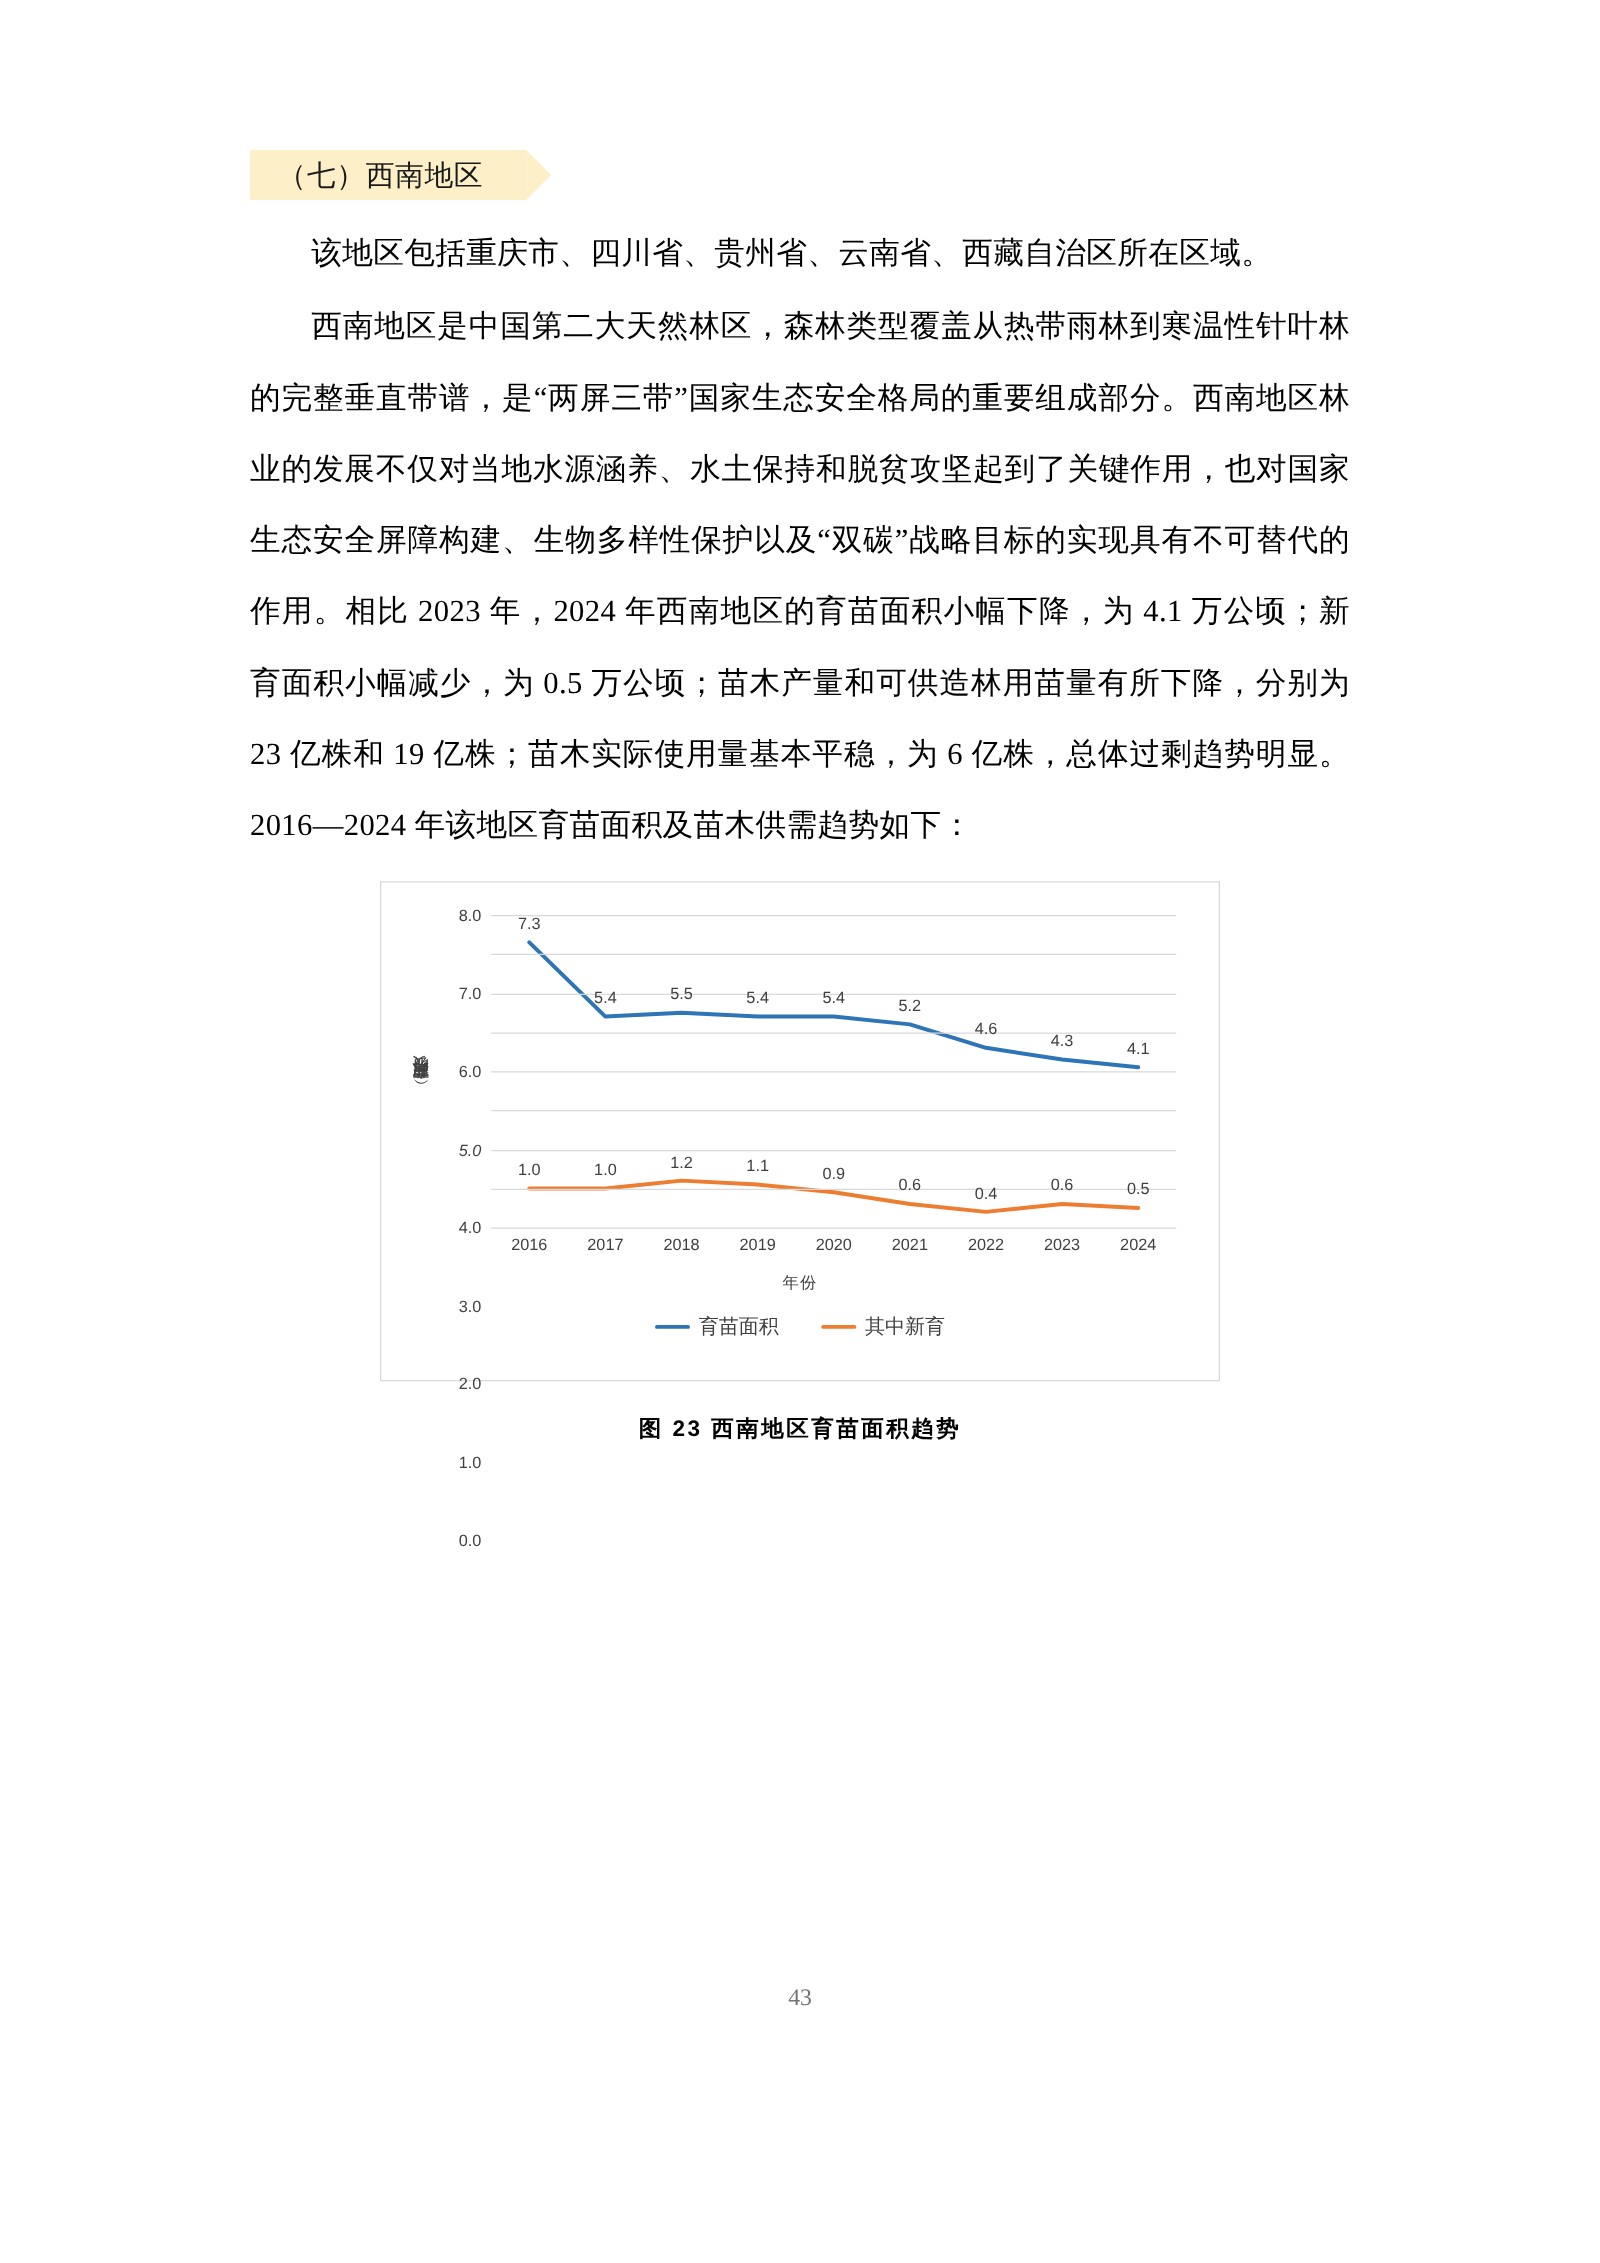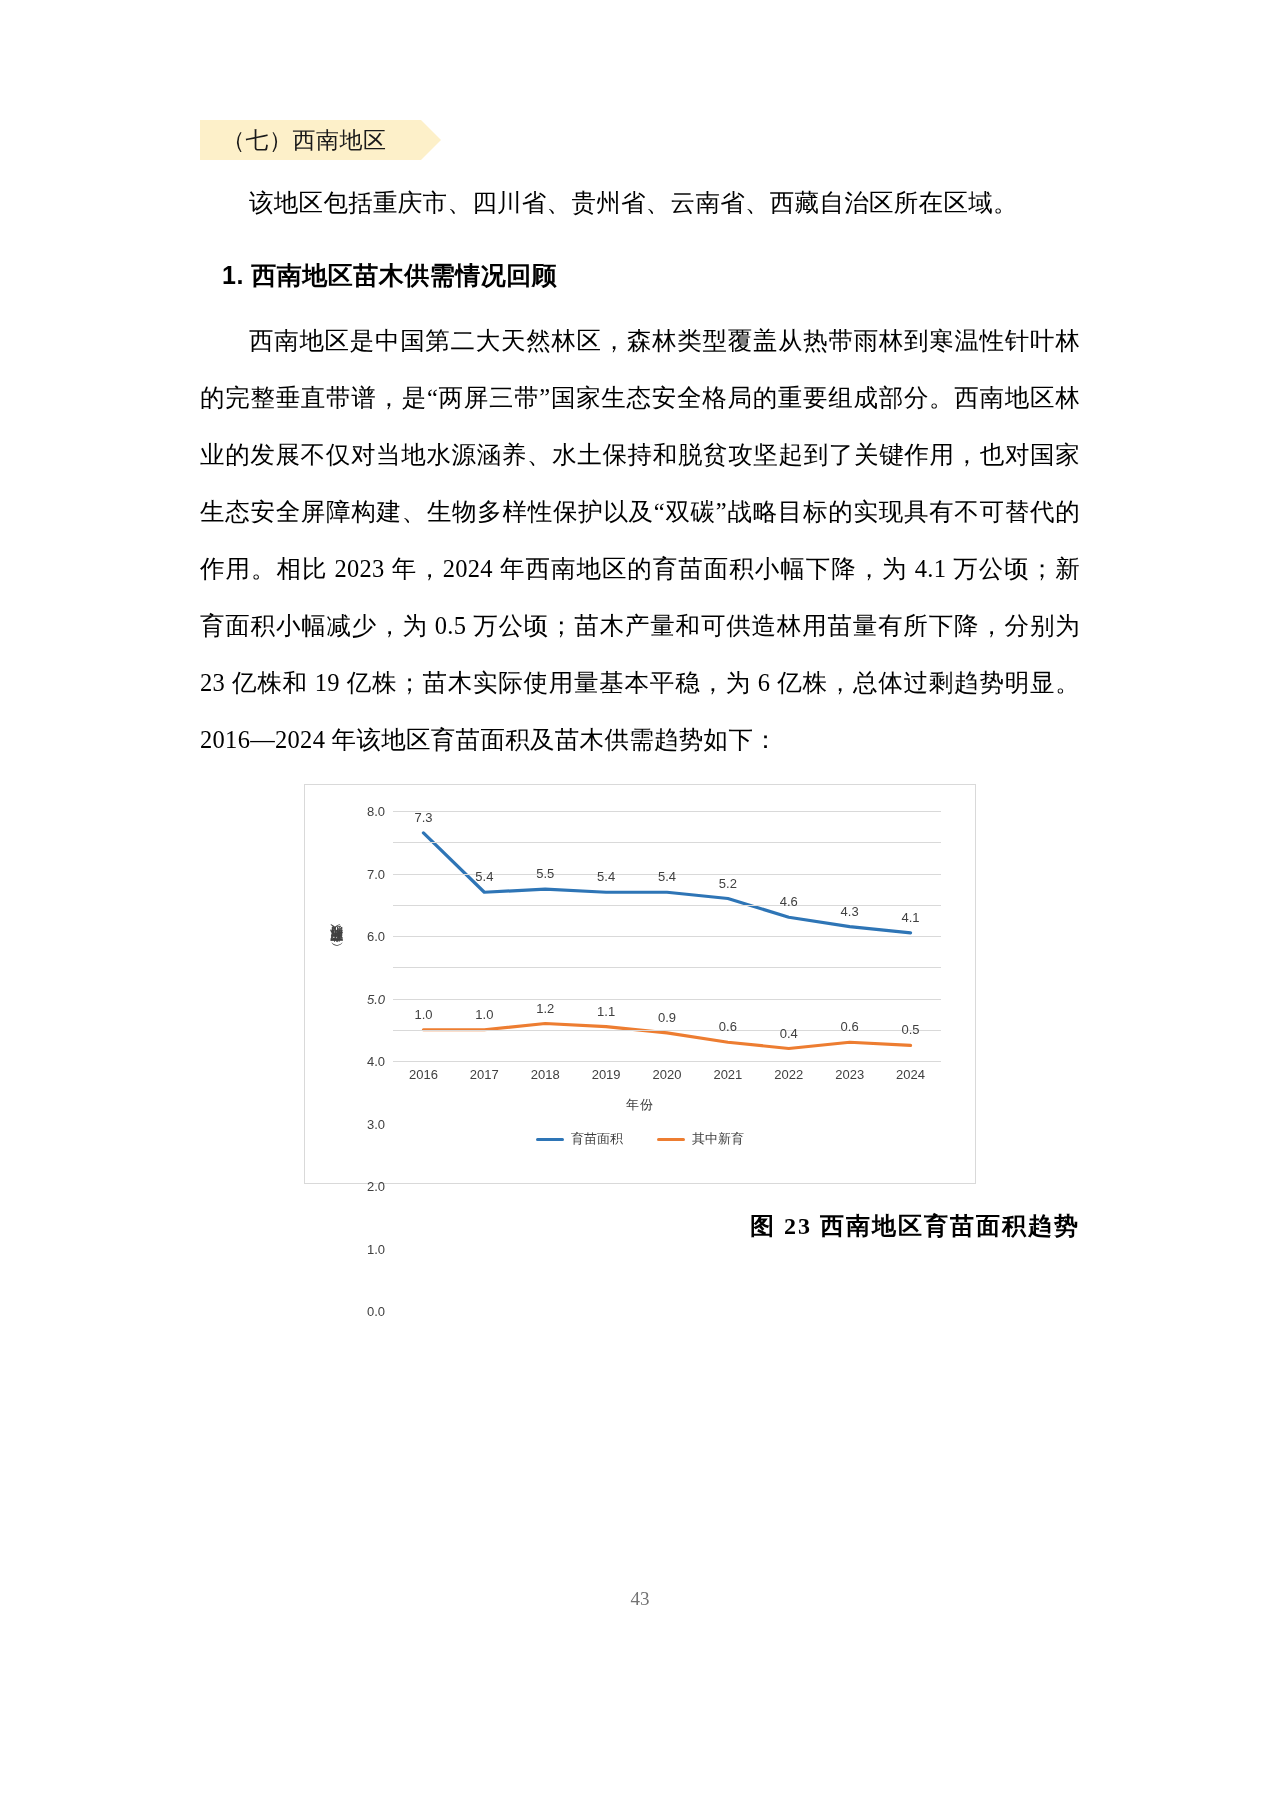--- a/index.html
+++ b/index.html
@@ -159,32 +159,32 @@
     white-space: nowrap;
   }
   .legend {
     position: absolute;
     left: 0; right: 0;
     top: 345px;
     display: flex;
     justify-content: center;
     gap: 34px;
     font-family: "Liberation Sans", sans-serif;
-    font-size: 13px;
+    font-size: 16px;
     color: #404040;
     align-items: flex-end;
   }
   .legend-item { display: flex; align-items: center; gap: 7px; }
   .legend-swatch { width: 28px; height: 3px; border-radius: 2px; display: inline-block; }
 
   .figure-caption {
-    text-align: right;
-    font-family: Liberation Serif, serif;
+    text-align: center;
+    font-family: Liberation Sans, sans-serif;
     font-weight: bold;
-    font-size: 24px;
+    font-size: 18px;
     margin-top: 26px;
     letter-spacing: 2px;
   }
 
   .page-number {
     position: absolute;
     left: 0;
     right: 0;
     top: 1588px;
     text-align: center;
@@ -196,21 +196,20 @@
 </head>
 <body>
 
 <div class="page">
   <div class="content">
 
     <div class="section-tag">（七）西南地区</div>
 
     <p class="body-text">该地区包括重庆市、四川省、贵州省、云南省、西藏自治区所在区域。</p>
 
-    <h3 class="sub-heading">1. 西南地区苗木供需情况回顾</h3>
 
     <p class="body-text">西南地区是中国第二大天然林区，森林类型覆盖从热带雨林到寒温性针叶林的完整垂直带谱，是“两屏三带”国家生态安全格局的重要组成部分。西南地区林业的发展不仅对当地水源涵养、水土保持和脱贫攻坚起到了关键作用，也对国家生态安全屏障构建、生物多样性保护以及“双碳”战略目标的实现具有不可替代的作用。相比 2023 年，2024 年西南地区的育苗面积小幅下降，为 4.1 万公顷；新育面积小幅减少，为 0.5 万公顷；苗木产量和可供造林用苗量有所下降，分别为 23 亿株和 19 亿株；苗木实际使用量基本平稳，为 6 亿株，总体过剩趋势明显。2016—2024 年该地区育苗面积及苗木供需趋势如下：</p>
 
     <div class="chart-box">
       <div class="chart-inner">
         <div class="y-axis-title">育苗面积（万公顷）</div>
         <div class="plot" id="plot">
           <svg id="chart-svg" width="548" height="250" viewBox="0 0 548 250" style="position:absolute;left:0;top:0;">
               <polyline points="30.444444444444443,21.875 91.33333333333333,81.25 152.22222222222223,78.125 213.1111111111111,81.25 274,81.25 334.88888888888886,87.5 395.77777777777777,106.25 456.66666666666663,115.625 517.5555555555555,121.875" fill="none" stroke="#2e75b6" stroke-width="3.2" stroke-linejoin="round" stroke-linecap="round"></polyline>
               <polyline points="30.444444444444443,218.75 91.33333333333333,218.75 152.22222222222223,212.5 213.1111111111111,215.625 274,221.875 334.88888888888886,231.25 395.77777777777777,237.5 456.66666666666663,231.25 517.5555555555555,234.375" fill="none" stroke="#ed7d31" stroke-width="3.2" stroke-linejoin="round" stroke-linecap="round"></polyline>

